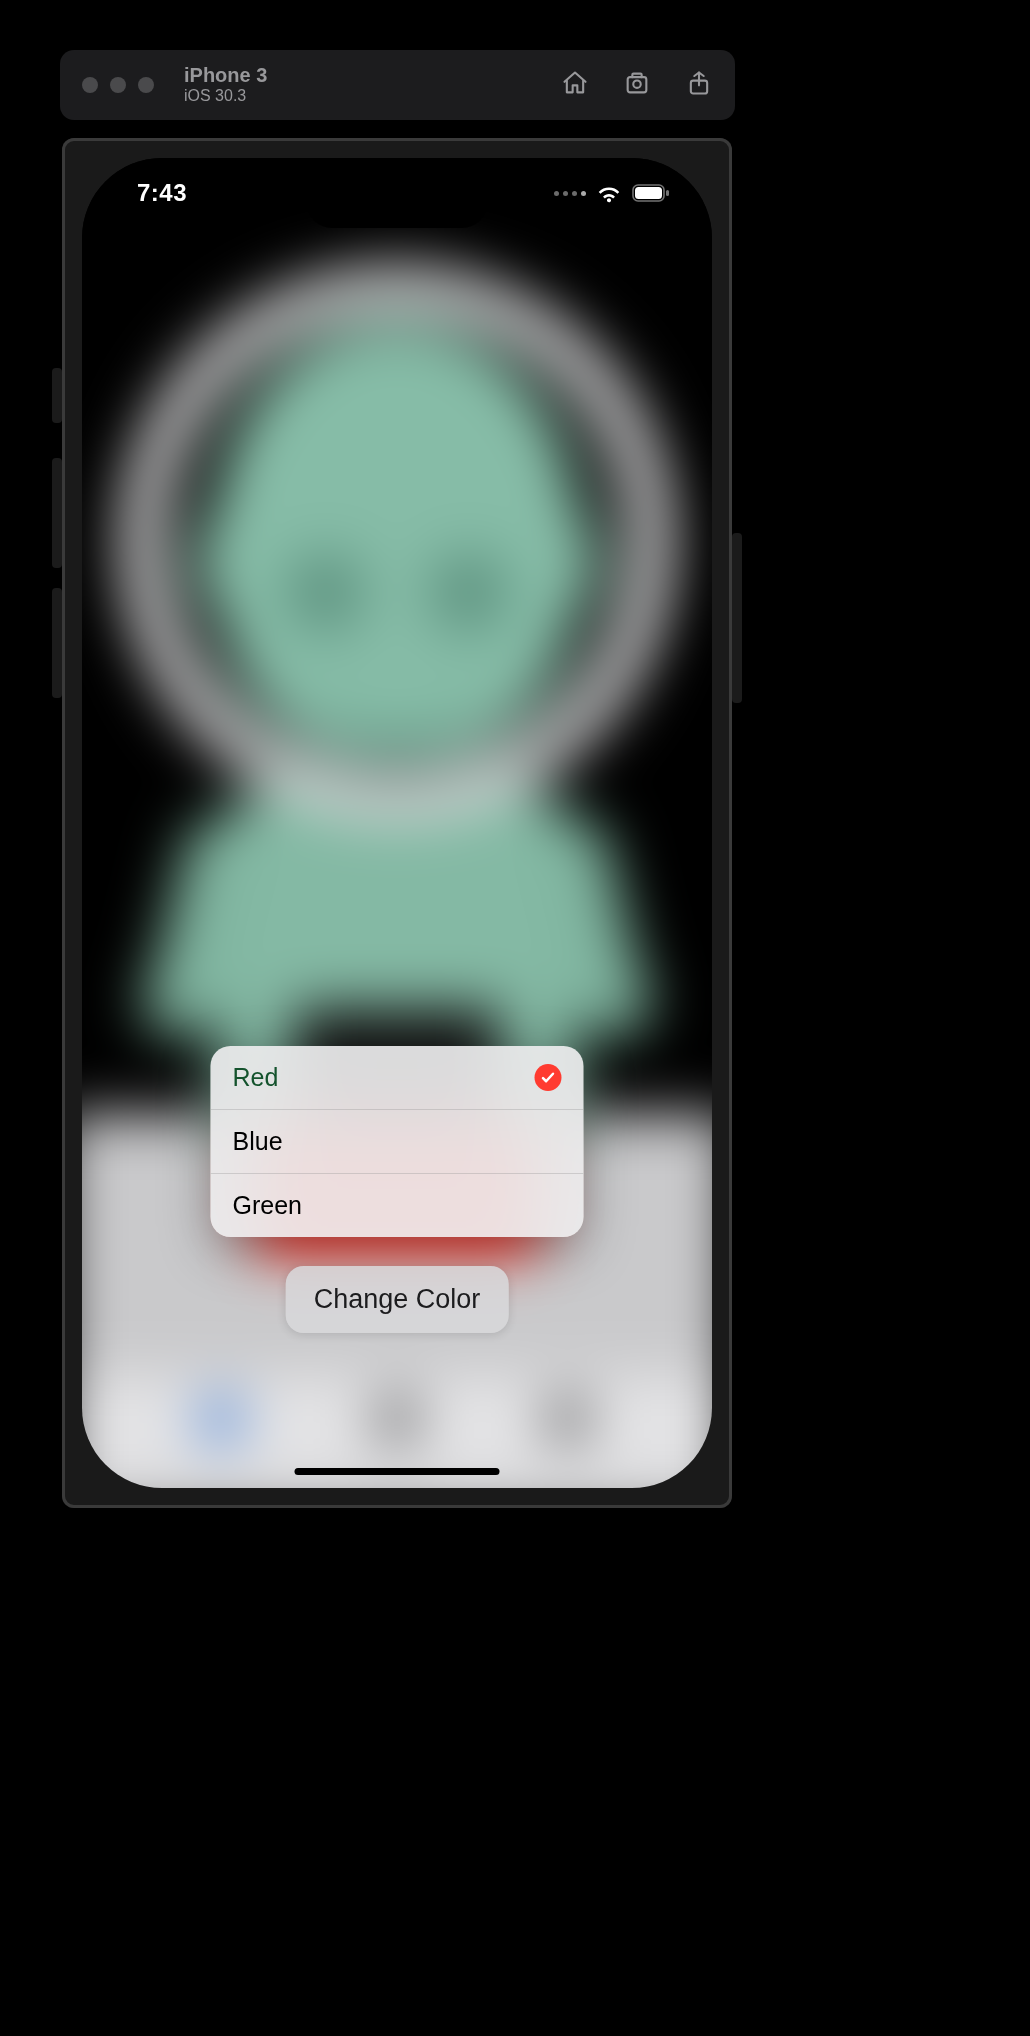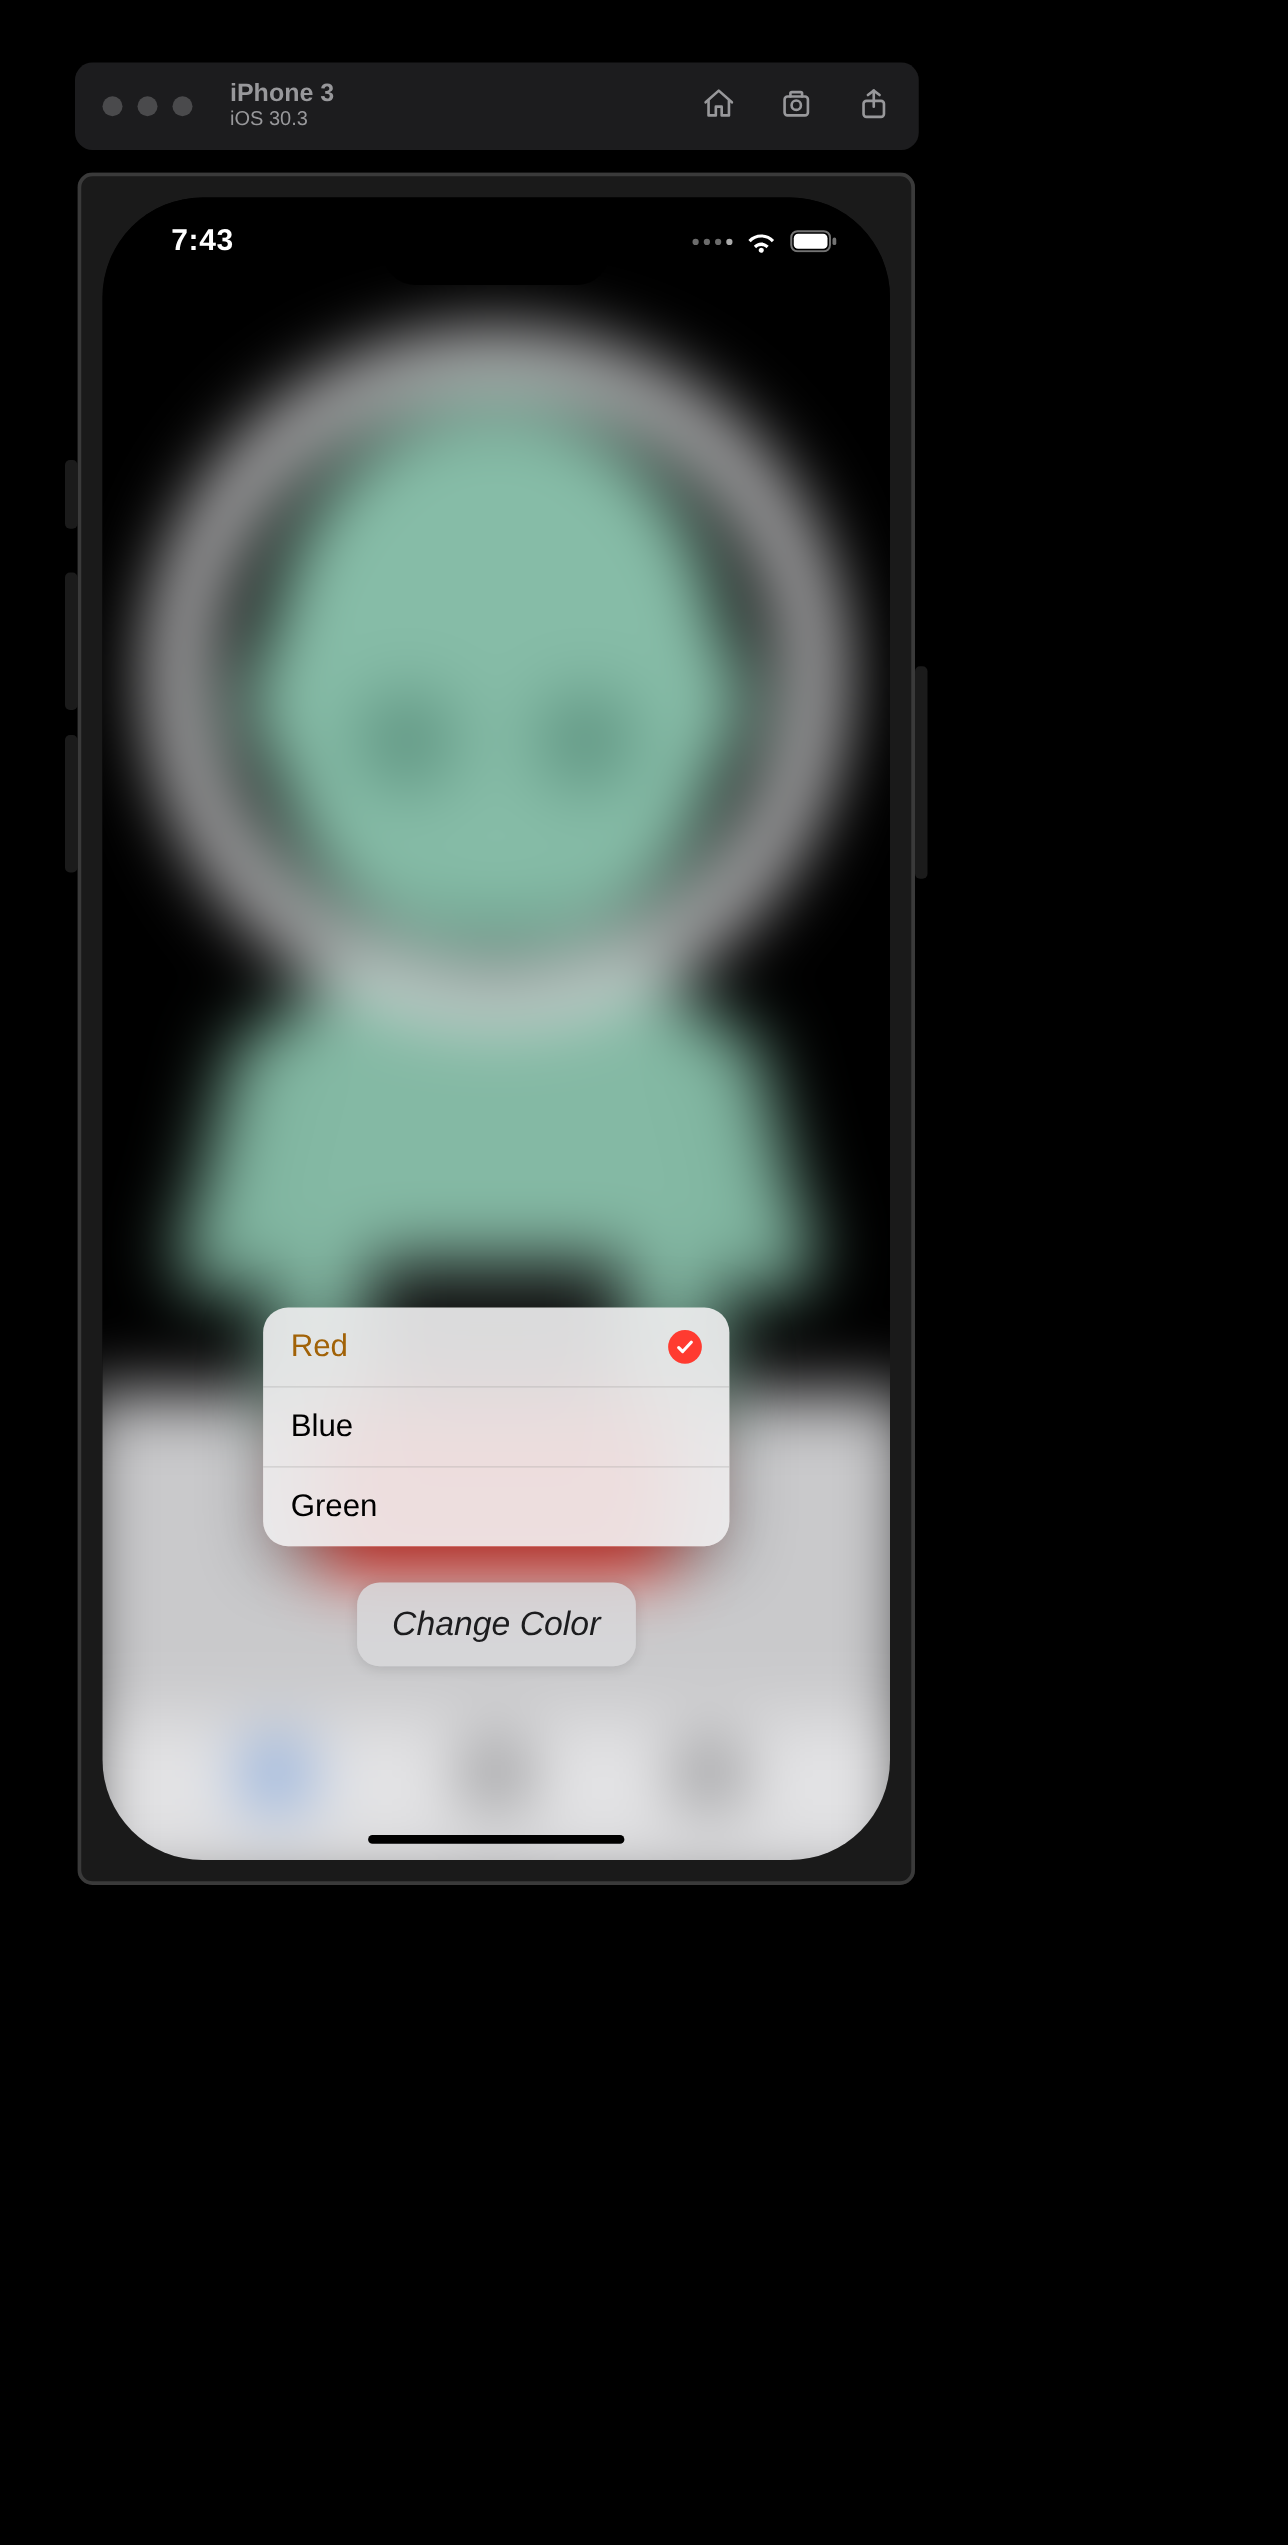--- a/index.html
+++ b/index.html
@@ -169,42 +169,41 @@
   }
   .menu-item {
     display: flex; align-items: center; justify-content: space-between;
     padding: 17px 22px;
     font-size: 25px;
     border-bottom: 1px solid rgba(150,150,150,0.35);
     color: #000;
     cursor: pointer;
   }
   .menu-item:last-child { border-bottom: none; }
-  .menu-item.selected { color: #a16207; }
+  .menu-item.selected { color: #14532d; }
   .check {
     width: 27px; height: 27px; border-radius: 50%;
     background: #ff3b30;
     display:flex; align-items:center; justify-content:center;
   }
   .check svg { width: 15px; height: 15px; }
 
   
   .change-btn {
     position: absolute;
     left: 50%; transform: translateX(-50%);
     bottom: 155px;
     padding: 18px 28px;
     background: rgba(215,215,218,0.88);
     border-radius: 18px;
     font-size: 27px;
     color: #1c1c1e;
     z-index: 50;
     box-shadow: 0 2px 10px rgba(0,0,0,0.12);
     cursor:pointer;
-    font-style:italic;
   }
 
   
   .home-indicator {
     position: absolute;
     bottom: 13px; left: 50%; transform: translateX(-50%);
     width: 205px; height: 7px;
     background: #000; border-radius: 5px;
     z-index: 60;
   }

